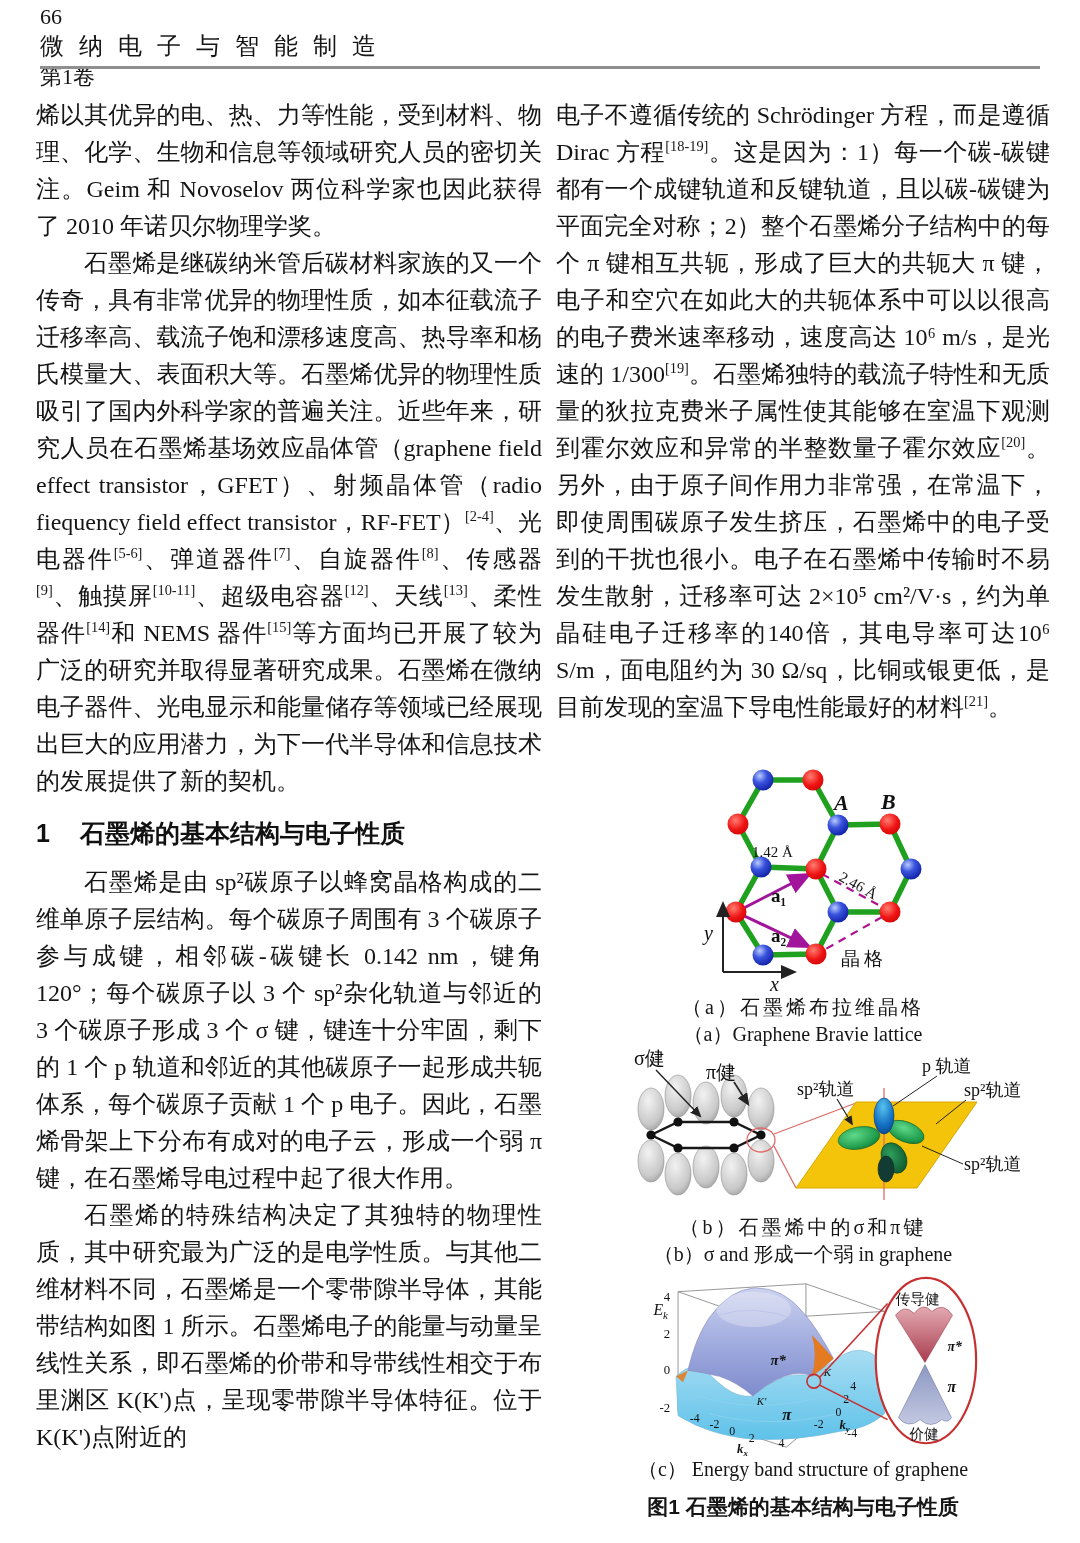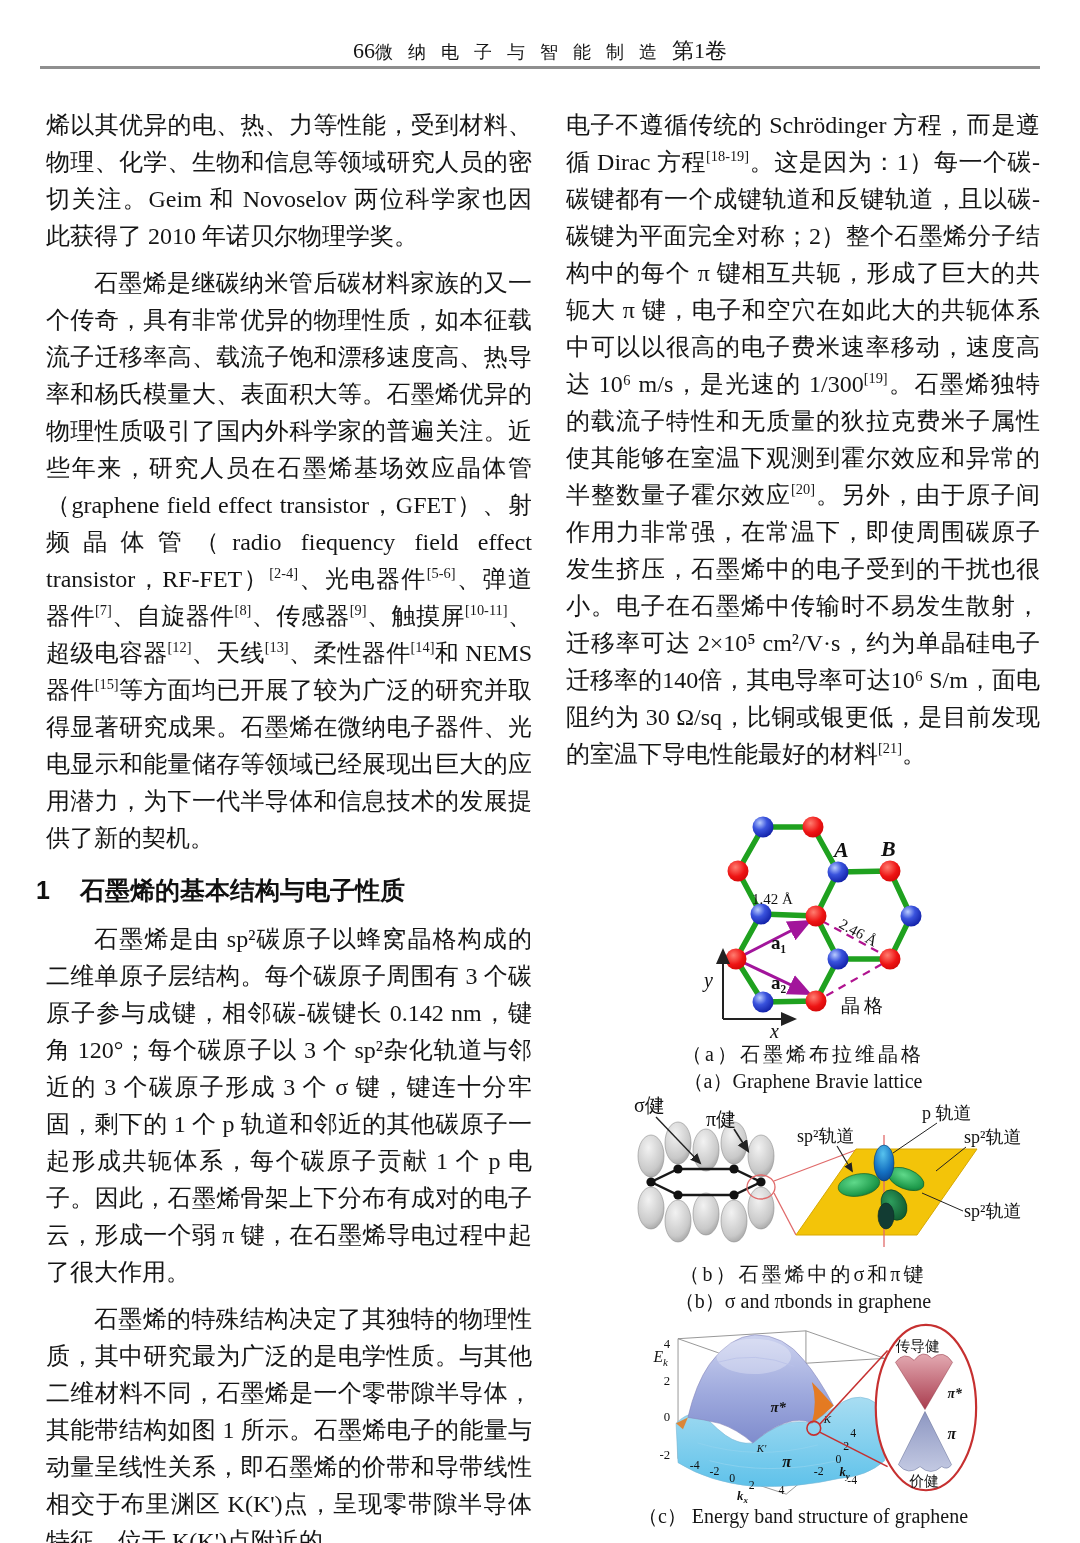--- a/index.html
+++ b/index.html
@@ -1,27 +1,27 @@
 <!DOCTYPE html>
 <html><head>
 <meta charset="utf-8">
 <style>
   html,body{margin:0;padding:0;background:#e8e8e8;}
   .page{position:relative;width:1080px;height:1543px;background:#ffffff;overflow:hidden;
         font-family:"Liberation Serif","DejaVu Serif",serif;color:#151515;}
   
-  .hdr{position:absolute;top:36px;left:40px;width:1000px;display:flex;align-items:baseline;
-       justify-content:center;font-size:22px;}
-  .hdr .jtitle{letter-spacing:15px;font-size:18px;}
+  .hdr{position:absolute;top:4px;left:40px;width:1000px;display:flex;align-items:baseline;
+       justify-content:center;font-size:22px;flex-direction:column;}
+  .hdr .jtitle{letter-spacing:15px;font-size:24px;}
   .rule{position:absolute;top:66px;left:40px;width:1000px;height:3px;background:#8f8f8f;}
   
   .col{position:absolute;top:97px;}
   .col-l{left:36px;width:506px;}
   .col-r{left:556px;width:494px;}
-  p.body{margin:10px;font-size:24px;line-height:37px;text-align:justify;text-justify:inter-ideograph;}
+  p.body{margin:0;font-size:24px;line-height:37px;text-align:justify;text-justify:inter-ideograph;}
   p.ind{text-indent:2em;}
   sup{font-size:0.60em;vertical-align:super;line-height:0;}
   .sec-h{display:flex;align-items:baseline;margin:15px 0 13px 0;
          font-family:"Liberation Sans","DejaVu Sans",sans-serif;font-weight:bold;
          font-size:25px;line-height:36px;color:#111;}
   .sec-h .num{margin-right:30px;}
   
   .figwrap{text-align:center;}
   .capzh{font-size:20px;line-height:27px;letter-spacing:3px;text-align:center;}
   .capen{font-size:20px;line-height:27px;letter-spacing:0px;}
@@ -195,21 +195,21 @@
         <line x1="281" y1="51" x2="296" y2="76" stroke="#222" stroke-width="1.2" marker-end="url(#mBlk2)"></line>
         <line x1="381" y1="28" x2="337" y2="58" stroke="#222" stroke-width="1"></line>
         <line x1="410" y1="52" x2="380" y2="76" stroke="#222" stroke-width="1"></line>
         <line x1="407" y1="116" x2="366" y2="98" stroke="#222" stroke-width="1"></line>
         <text x="241" y="47" font-size="18">sp²轨道</text>
         <text x="366" y="24" font-size="18">p 轨道</text>
         <text x="408" y="48" font-size="18">sp²轨道</text>
         <text x="408" y="122" font-size="18">sp²轨道</text>
       </svg>
       <div class="capzh">（b）石墨烯中的σ和π键</div>
-      <div class="capen">（b）σ and πbonds in graphene</div>
+      <div class="capen">（b）σ and 形成一个弱 in graphene</div>
     </div>
 
     <div class="figwrap" style="margin-top:6px;">
       <svg width="492" height="182" viewBox="0 0 492 185">
         <defs>
           <linearGradient id="gUp" x1="0" y1="0" x2="0" y2="1">
             <stop offset="0%" stop-color="#ccd2ef"></stop>
               <stop offset="55%" stop-color="#9ea9dd"></stop>
               <stop offset="100%" stop-color="#7f8ccd"></stop>
           </linearGradient>

